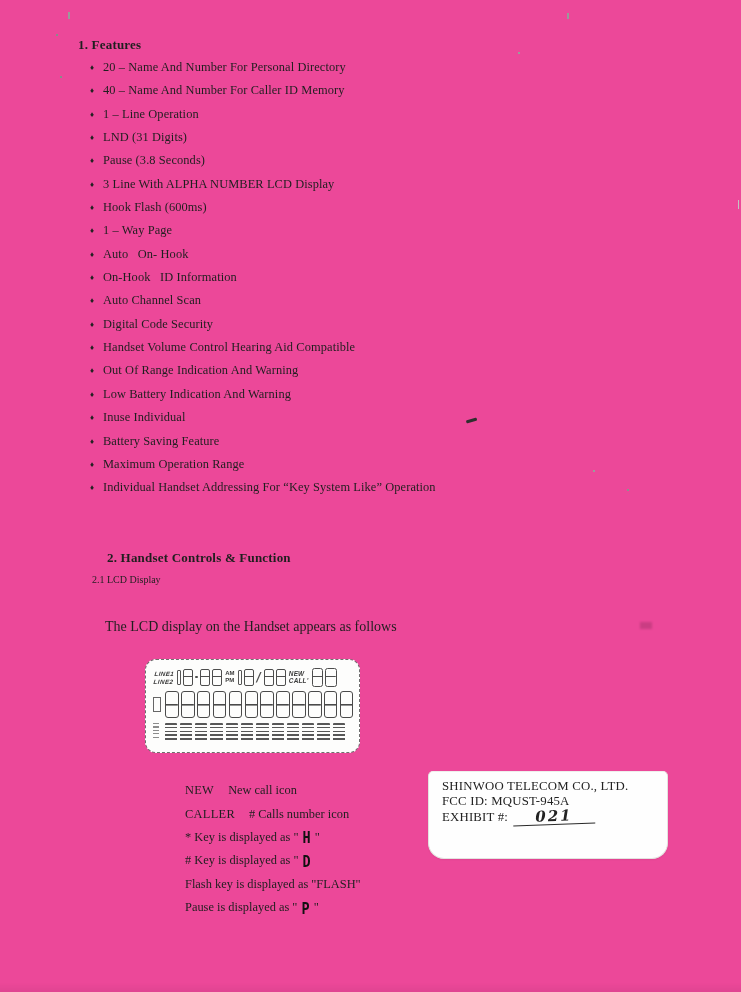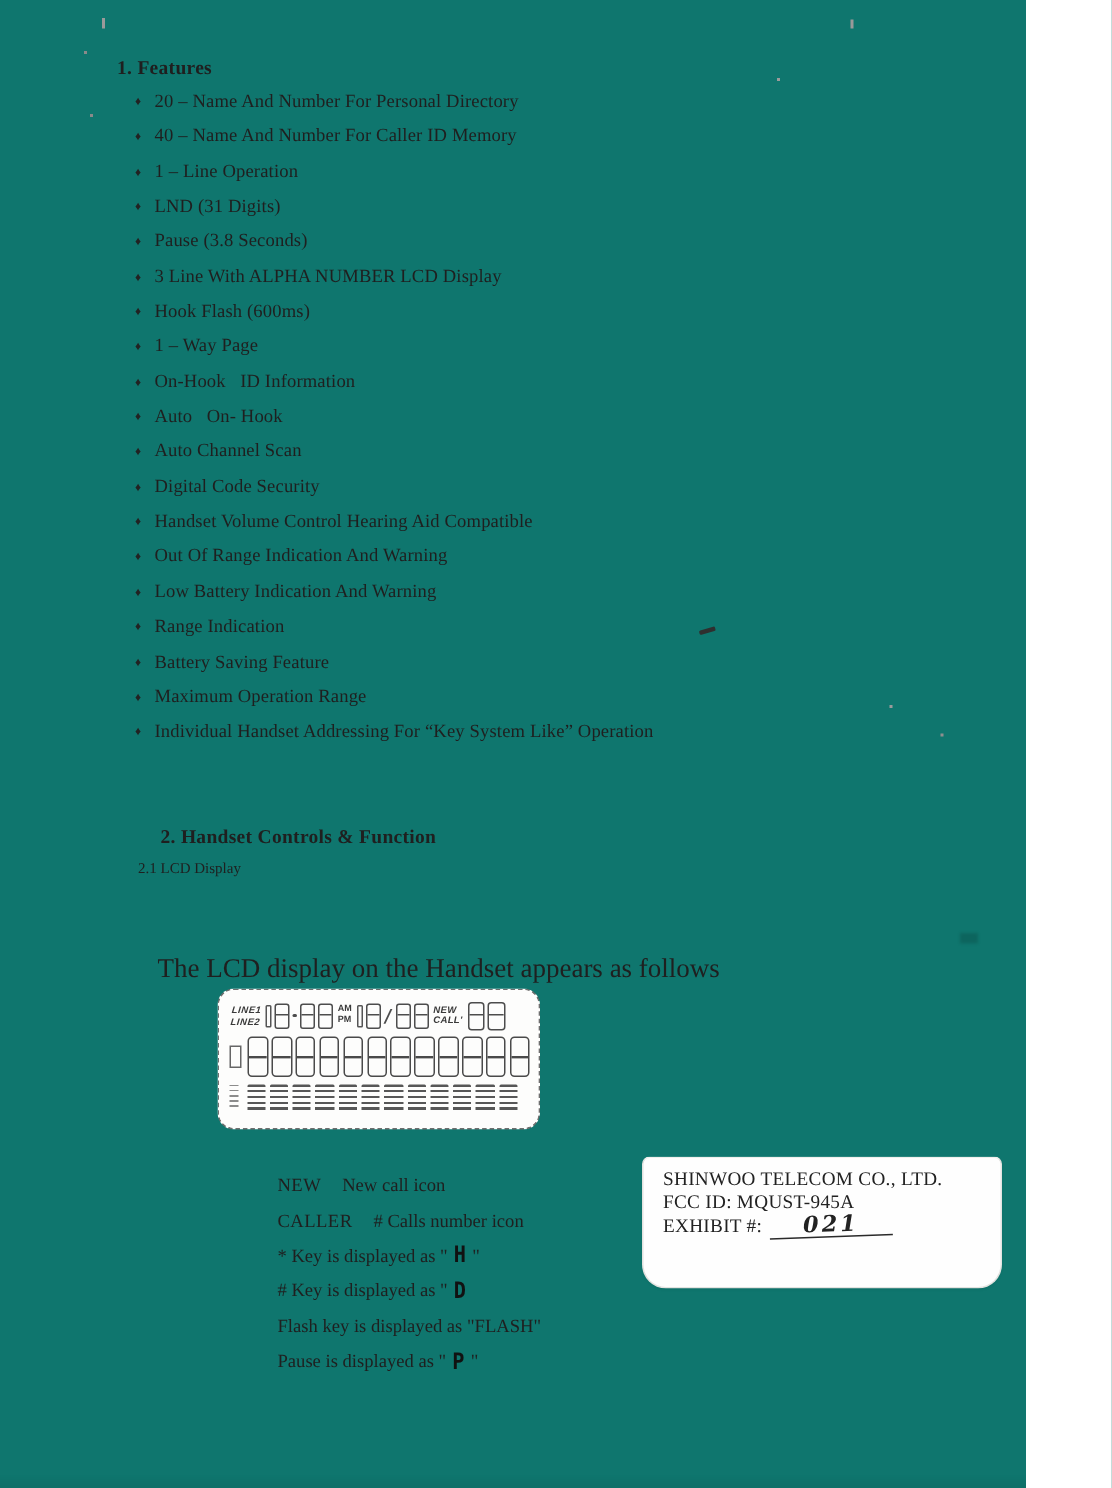--- a/index.html
+++ b/index.html
@@ -1,28 +1,28 @@
 <!DOCTYPE html>
 <html><head>
 <meta charset="utf-8">
 <style>
   html,body { margin:0; padding:0; background:#ffffff; }
   .page {
-    position:relative; width:684px; height:992px; overflow:hidden;
-    background:#0f766e;
+    position:relative; width:741px; height:992px; overflow:hidden;
+    background:#ec4899;
     font-family:"Liberation Serif", serif; color:#1f1f1f;
   }
   .content { position:absolute; inset:0; filter:blur(0.25px); }
 
   
   .h1 { position:absolute; left:78px; top:37px; font-size:13px; font-weight:bold; letter-spacing:.2px; }
   .h2 { position:absolute; left:83px; top:550px; font-size:13px; font-weight:bold; letter-spacing:.2px;margin-left:24px; }
   .h3 { position:absolute; left:92px; top:574px; font-size:10px; }
   .p1 { position:absolute; left:105px; top:596px; font-size:12.5px; white-space:nowrap; }
-  .p2 { position:absolute; left:105px; top:635px; font-size:18px; white-space:nowrap; }
+  .p2 { position:absolute; left:105px; top:619px; font-size:14px; white-space:nowrap; }
 
   
   .features-list { position:absolute; left:90px; top:60px; }
   .f-row { height:23.35px; display:flex; align-items:flex-start; font-size:12.4px; }
   .diamond { width:13px; color:#222; }
   .diamond::before { content:"\2666"; font-size:8px; position:relative; top:-1px; }
   .f-text { white-space:pre; letter-spacing:.1px; }
 
   
   .lcd { position:absolute; left:145px; top:659px; width:213px; height:92px;
@@ -120,49 +120,49 @@
       <div class="f-row">
           <span class="diamond"></span>
           <span class="f-text">Hook Flash (600ms)</span>
         </div>
       <div class="f-row">
           <span class="diamond"></span>
           <span class="f-text">1 – Way Page</span>
         </div>
       <div class="f-row">
           <span class="diamond"></span>
+          <span class="f-text">Auto   On- Hook</span>
+        </div>
+      <div class="f-row">
+          <span class="diamond"></span>
           <span class="f-text">On-Hook   ID Information</span>
         </div>
       <div class="f-row">
           <span class="diamond"></span>
-          <span class="f-text">Auto   On- Hook</span>
-        </div>
-      <div class="f-row">
-          <span class="diamond"></span>
           <span class="f-text">Auto Channel Scan</span>
         </div>
       <div class="f-row">
           <span class="diamond"></span>
           <span class="f-text">Digital Code Security</span>
         </div>
       <div class="f-row">
           <span class="diamond"></span>
           <span class="f-text">Handset Volume Control Hearing Aid Compatible</span>
         </div>
       <div class="f-row">
           <span class="diamond"></span>
           <span class="f-text">Out Of Range Indication And Warning</span>
         </div>
       <div class="f-row">
           <span class="diamond"></span>
           <span class="f-text">Low Battery Indication And Warning</span>
         </div>
       <div class="f-row">
           <span class="diamond"></span>
-          <span class="f-text">Range Indication</span>
+          <span class="f-text">Inuse Individual</span>
         </div>
       <div class="f-row">
           <span class="diamond"></span>
           <span class="f-text">Battery Saving Feature</span>
         </div>
       <div class="f-row">
           <span class="diamond"></span>
           <span class="f-text">Maximum Operation Range</span>
         </div>
       <div class="f-row">

